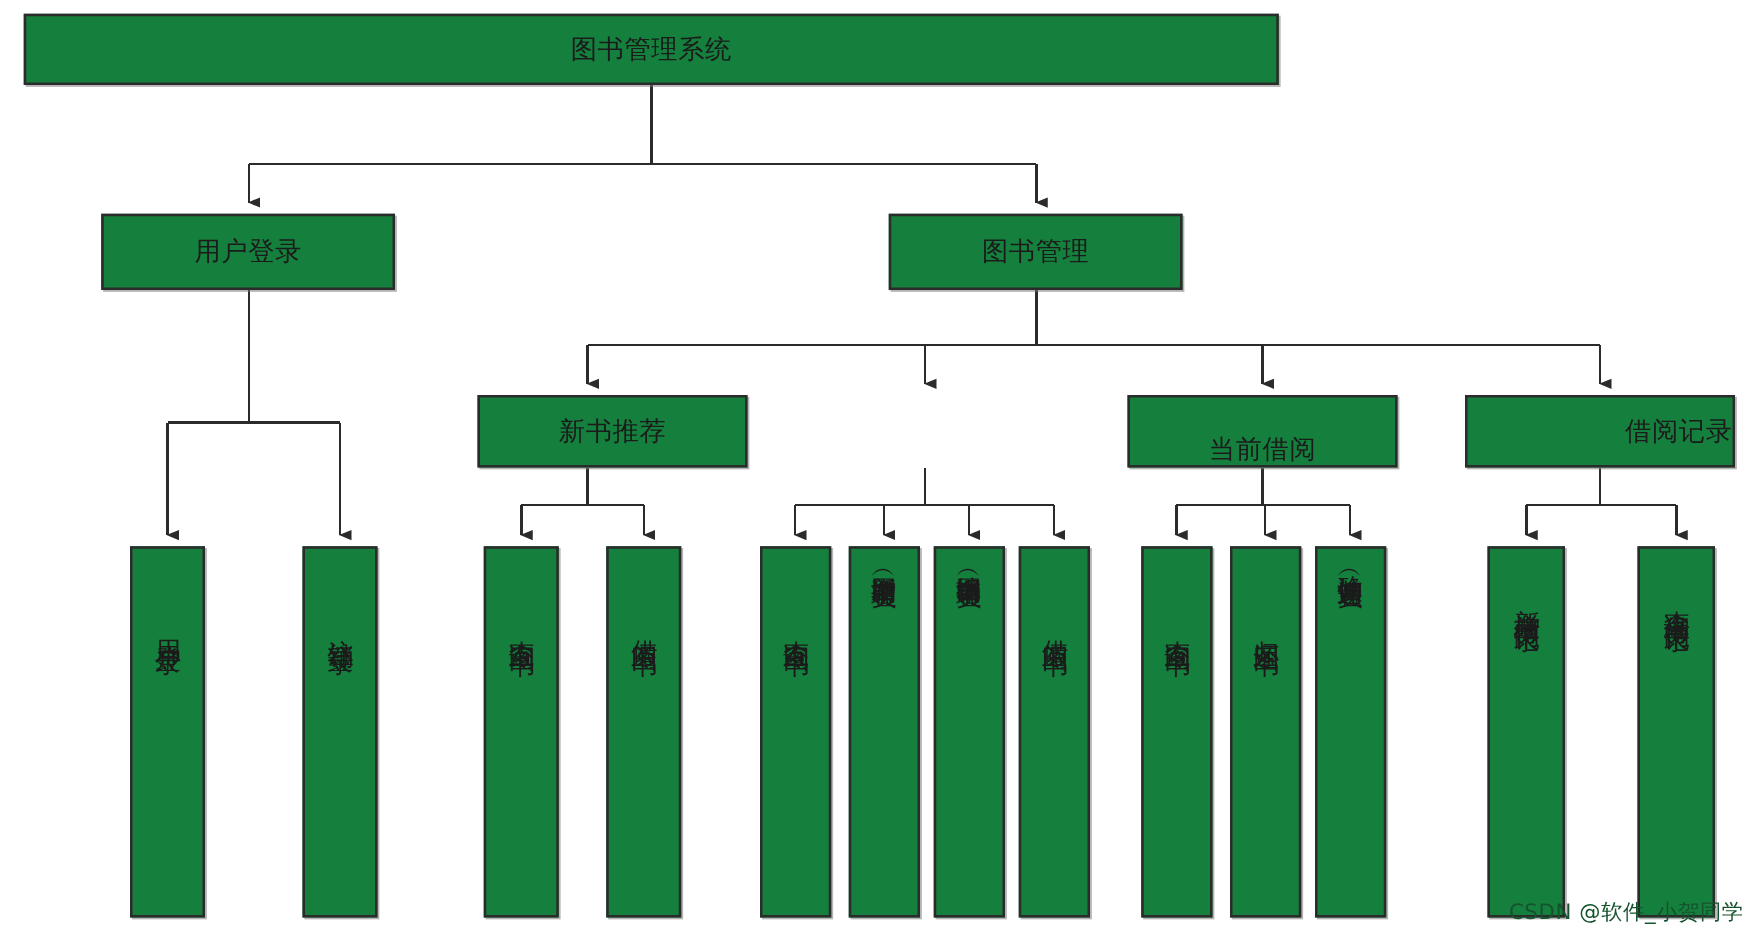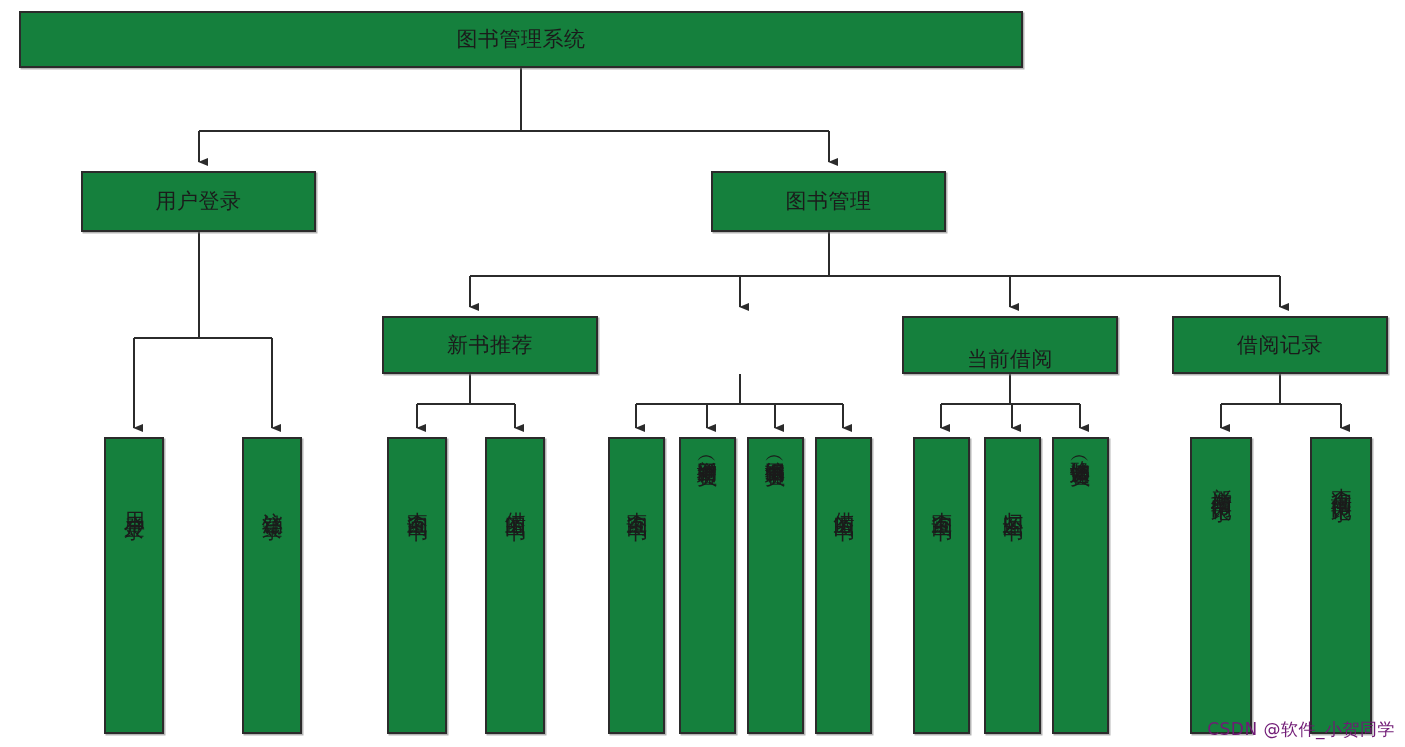--- a/index.html
+++ b/index.html
@@ -136,21 +136,21 @@
   <div class="node-box" id="node-l2-1" style="left: 711px; top: 171px; width: 235px; height: 61px;">
     <span class="node-label">图书管理</span>
   </div>
 
   <div class="node-box" id="node-l3-0" style="left: 362px; top: 316px; width: 216px; height: 58px; margin-left: 20px;">
     <span class="node-label">新书推荐</span>
   </div>
   <div class="node-box" id="node-l3-2" style="left: 902px; top: 316px; width: 216px; height: 58px; align-items: flex-end;">
     <span class="node-label">当前借阅</span>
   </div>
-  <div class="node-box" id="node-l3-3" style="left: 1172px; top: 316px; width: 216px; height: 58px;">
+  <div class="node-box" id="node-l3-3" style="left: 1172px; top: 316px; width: 216px; height: 58px; justify-content: flex-end;">
     <span class="node-label">借阅记录</span>
   </div>
 
   <div class="node-box vertical" id="node-leaf-0" style="left: 104px; top: 437px; width: 60px; height: 297px; padding-top: 56px;">
     <span class="node-label">用户登录</span>
   </div>
   <div class="node-box vertical" id="node-leaf-1" style="left: 242px; top: 437px; width: 60px; height: 297px; padding-top: 56px;">
     <span class="node-label">注销登录</span>
   </div>
   <div class="node-box vertical" id="node-leaf-2" style="left: 387px; top: 437px; width: 60px; height: 297px; padding-top: 56px;">
@@ -180,14 +180,14 @@
   <div class="node-box vertical" id="node-leaf-10" style="left: 1052px; top: 437px; width: 57px; height: 297px; padding-top: 6px;">
     <span class="node-label" style="letter-spacing: 1px; font-size: 20px;">确认归还（管理员）</span>
   </div>
   <div class="node-box vertical" id="node-leaf-11" style="left: 1190px; top: 437px; width: 62px; height: 297px; padding-top: 32px;">
     <span class="node-label">新增借阅记录</span>
   </div>
   <div class="node-box vertical" id="node-leaf-12" style="left: 1310px; top: 437px; width: 62px; height: 297px; padding-top: 32px;">
     <span class="node-label">查询借阅记录</span>
   </div>
 
-  <div class="watermark" style="color: #701a75;">CSDN @软件_小贺同学</div>
+  <div class="watermark" style="color: #14532d;">CSDN @软件_小贺同学</div>
 </div>
 
 </body></html>

